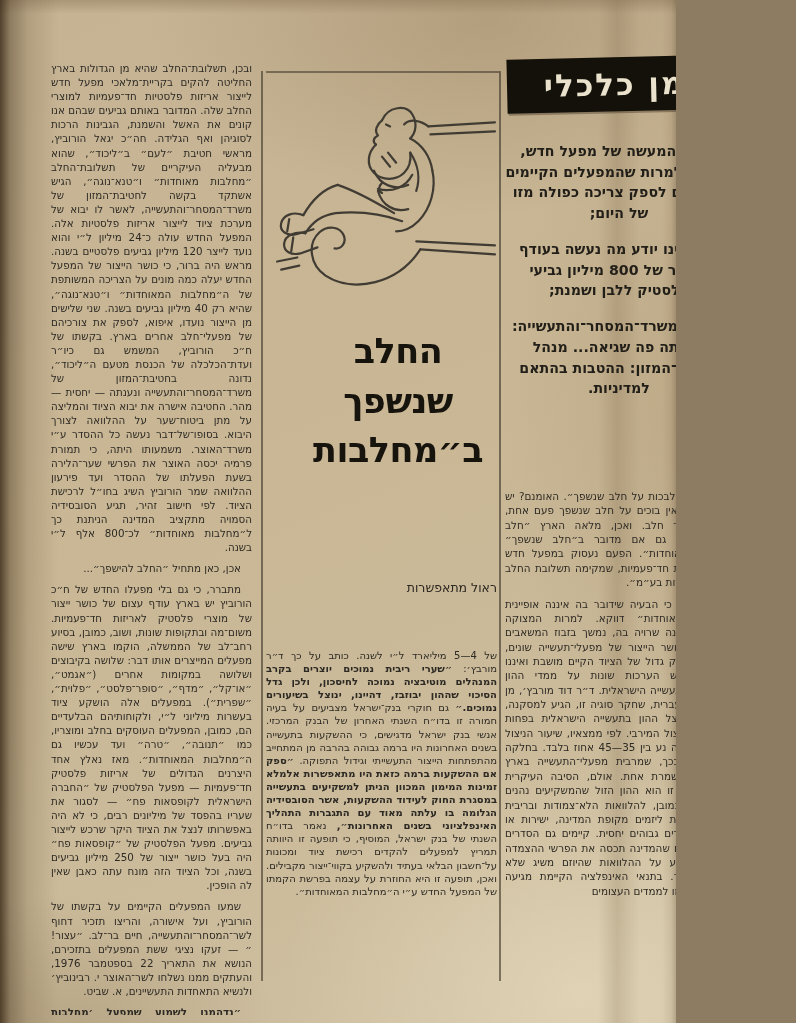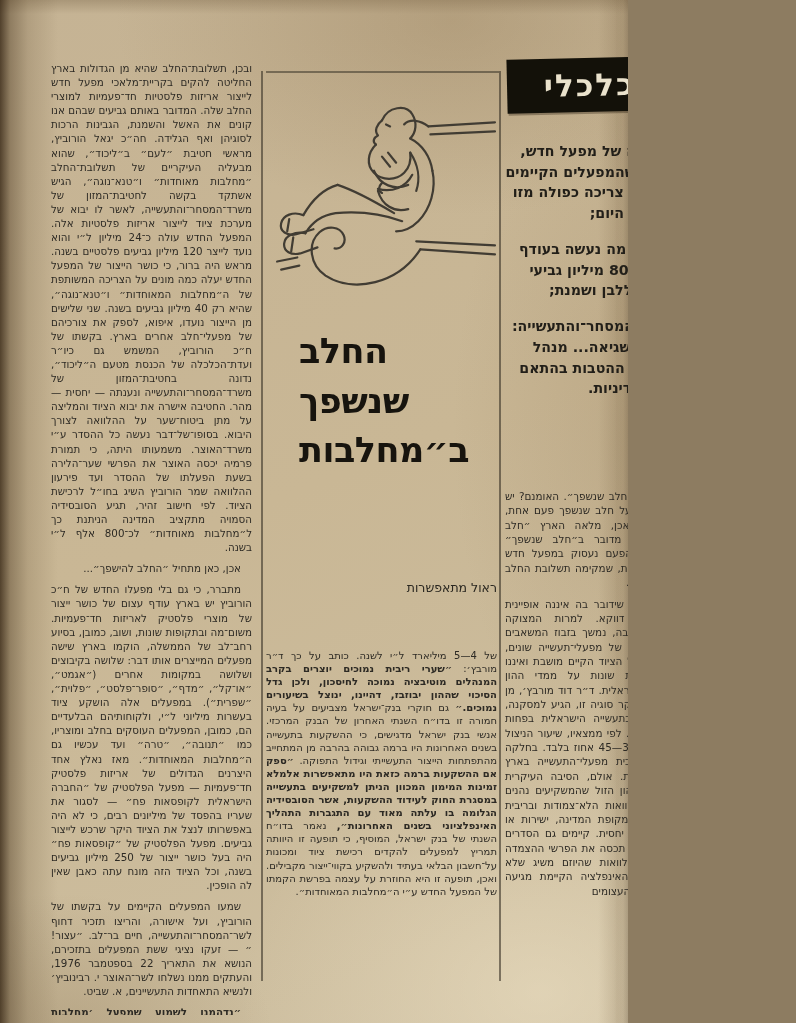--- a/index.html
+++ b/index.html
@@ -1,17 +1,17 @@
 <!DOCTYPE html>
 <html lang="he"><head>
 <meta charset="utf-8">
 <style>
   html,body { margin:0; padding:0; background:#8d7c61; }
   .page {
-    position:relative; width:628px; height:1023px; overflow:hidden;
+    position:relative; width:676px; height:1023px; overflow:hidden;
     direction:rtl;
     font-family:"DejaVu Sans", sans-serif;
     color:#2d2a24;
     background-color:#c6b495;
     background-image:
       linear-gradient(to right, rgba(52,36,18,0.80) 0px, rgba(76,57,33,0.45) 10px, rgba(104,84,55,0.22) 28px, rgba(0,0,0,0) 58px),
       linear-gradient(to left, rgba(80,62,40,0.28) 0px, rgba(110,88,58,0.12) 5px, rgba(0,0,0,0) 14px),
       linear-gradient(to right, rgba(0,0,0,0) 598px, rgba(112,90,60,0.20) 617px, rgba(0,0,0,0) 640px),
       radial-gradient(ellipse 430px 330px at 86% 97%, rgba(246,234,206,0.45), rgba(0,0,0,0) 70%),
       radial-gradient(ellipse 520px 300px at 72% 2%, rgba(134,108,72,0.30), rgba(0,0,0,0) 65%),
@@ -44,21 +44,21 @@
   }
 
   #bullet-list { position:absolute; left:504px; top:141px; width:252px; display:flex; flex-direction:column; gap:15px; }
   .bullet-item { display:flex; gap:9px; }
   .bullet-dot  { width:13px; height:13px; border-radius:50%; background:#181510; flex:0 0 auto; margin-top:6px; }
   .bullet-text { flex:1; font-weight:bold; font-size:14.2px; line-height:1.46; text-align:center; color:#221f19; }
 
   #headline {
     position:absolute; left:299px; top:327px; width:198px;
     font-size:35px; font-weight:bold; line-height:1.42; letter-spacing:-0.5px;
-    text-align:left; color:#17140e;
+    text-align:center; color:#17140e;
   }
   #subtitle {
     position:absolute; left:299px; top:537px; width:198px;
     font-size:17px; font-weight:bold; text-align:right; color:#1d1a14;
   }
   #byline {
     position:absolute; left:299px; top:580px; width:198px;
     font-size:12.5px; text-align:right; color:#2a2720;
   }
 

